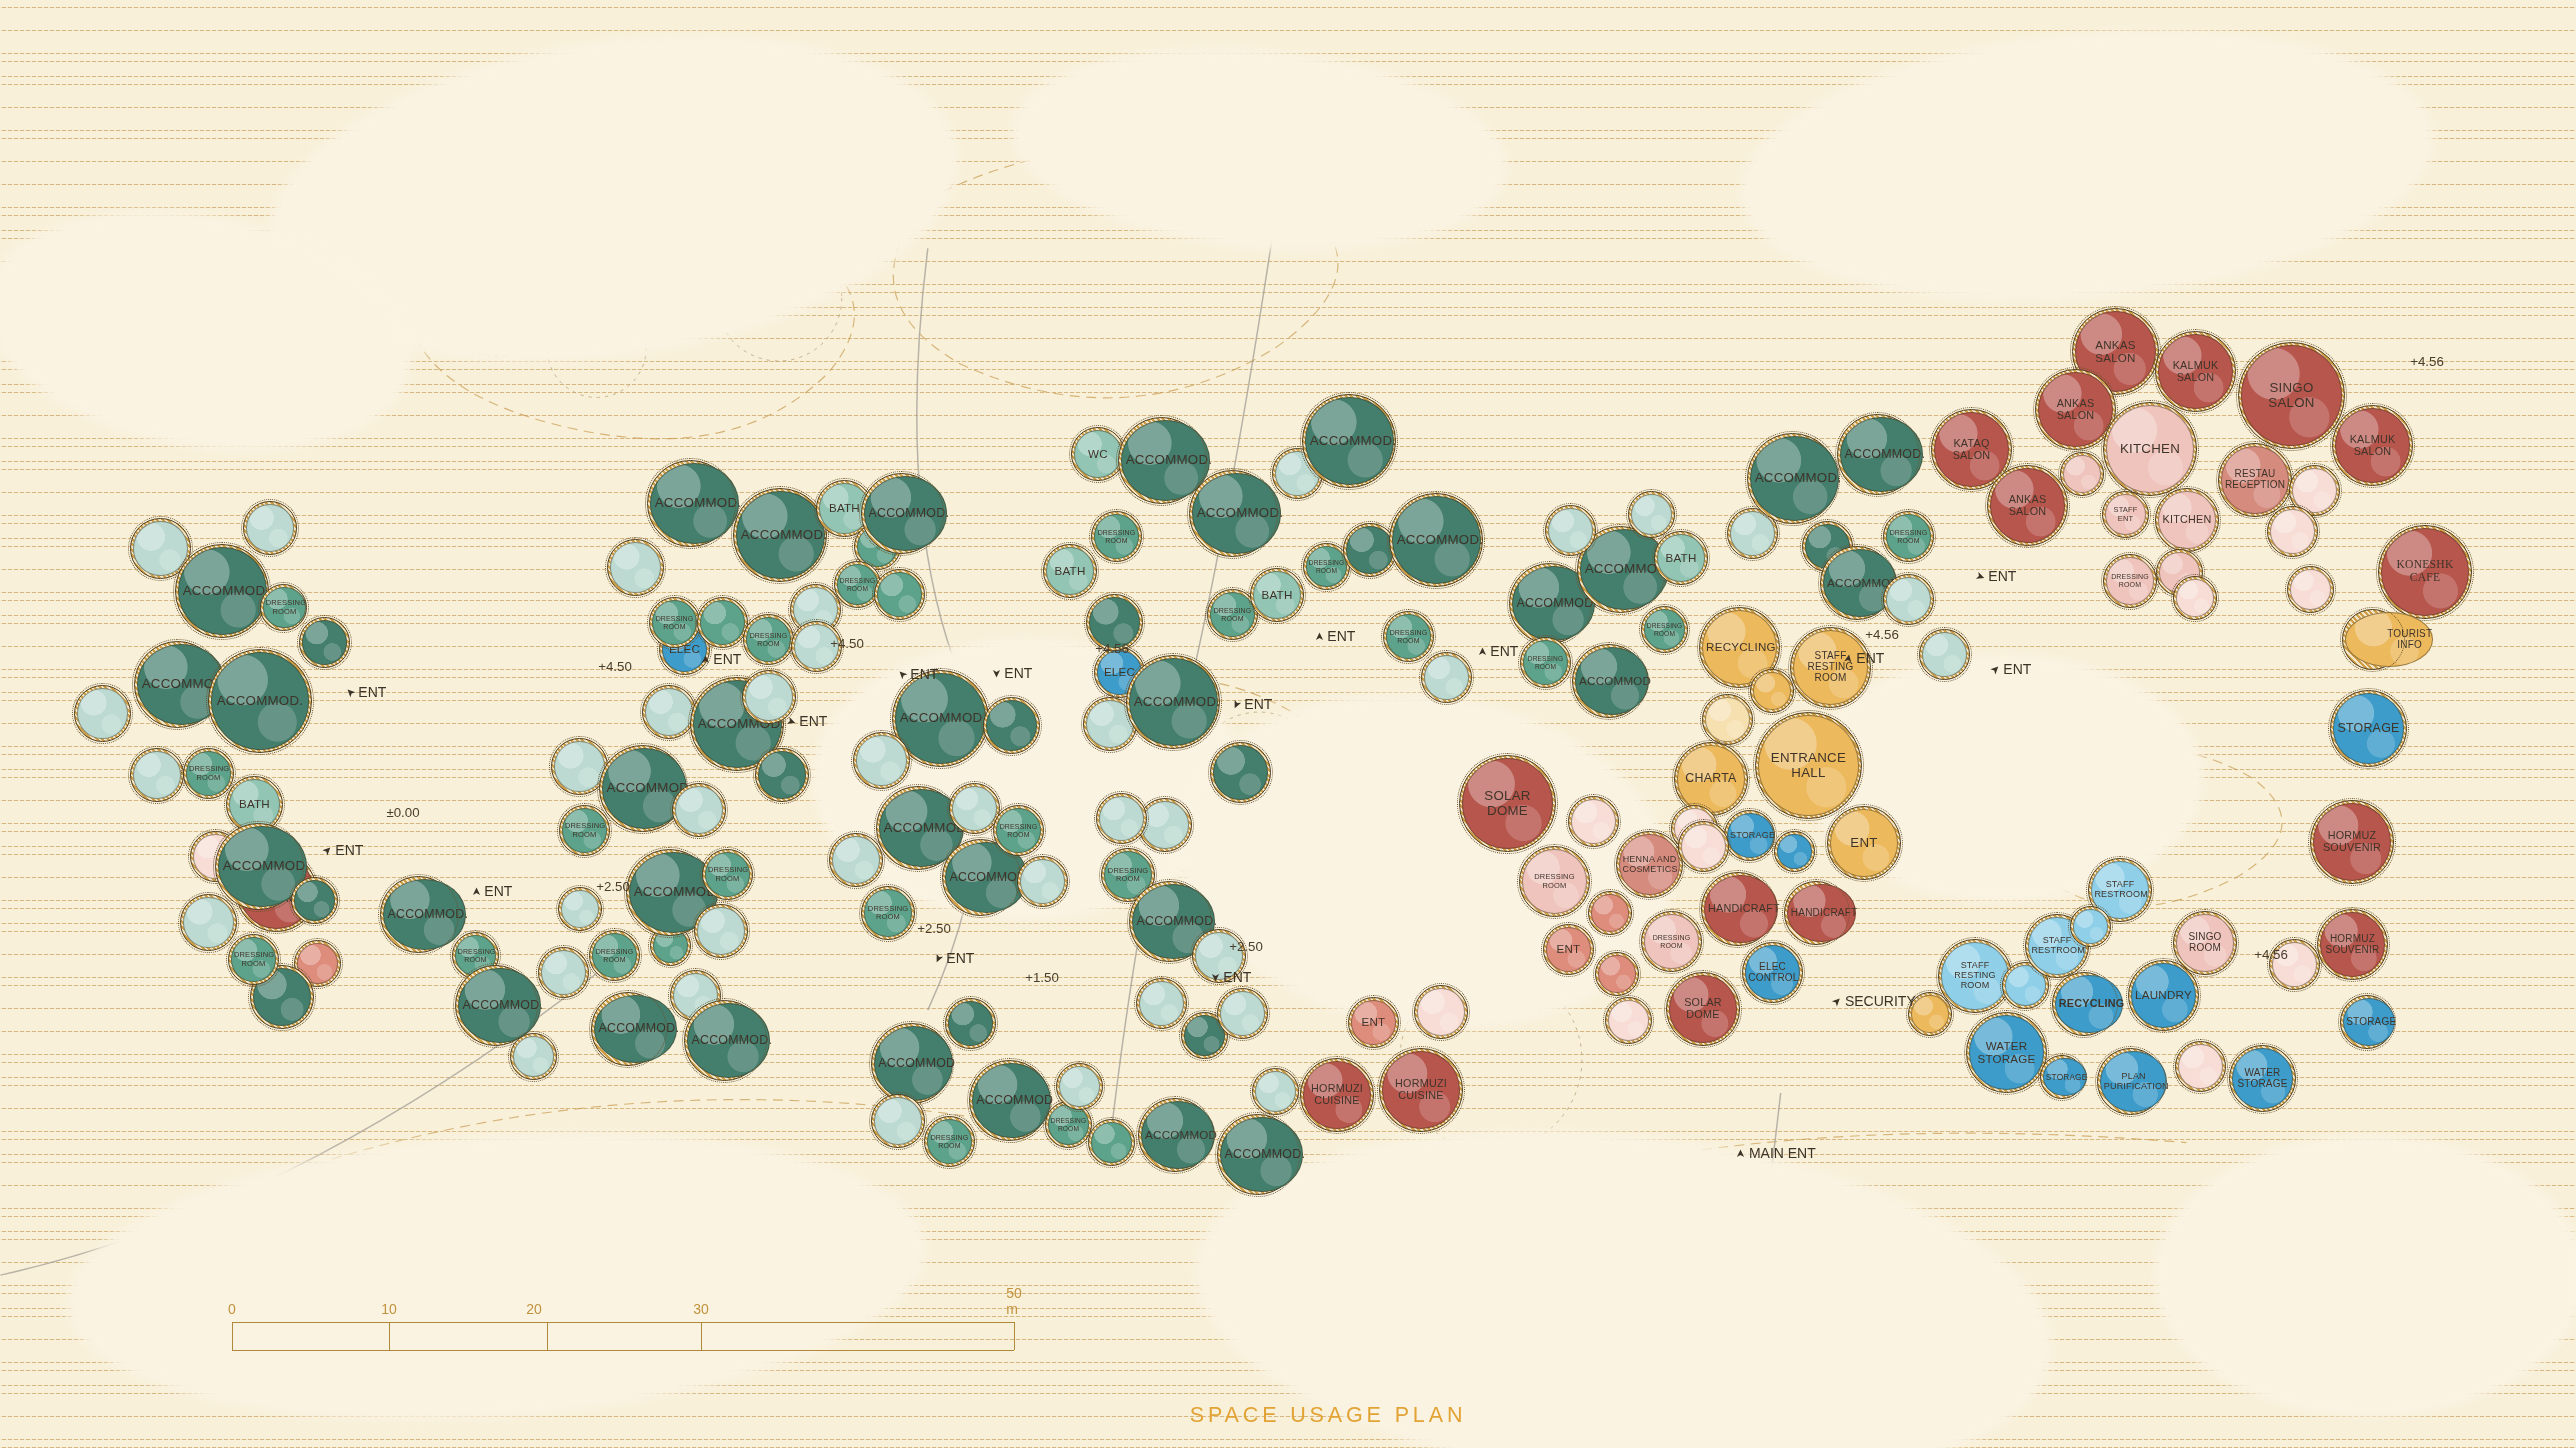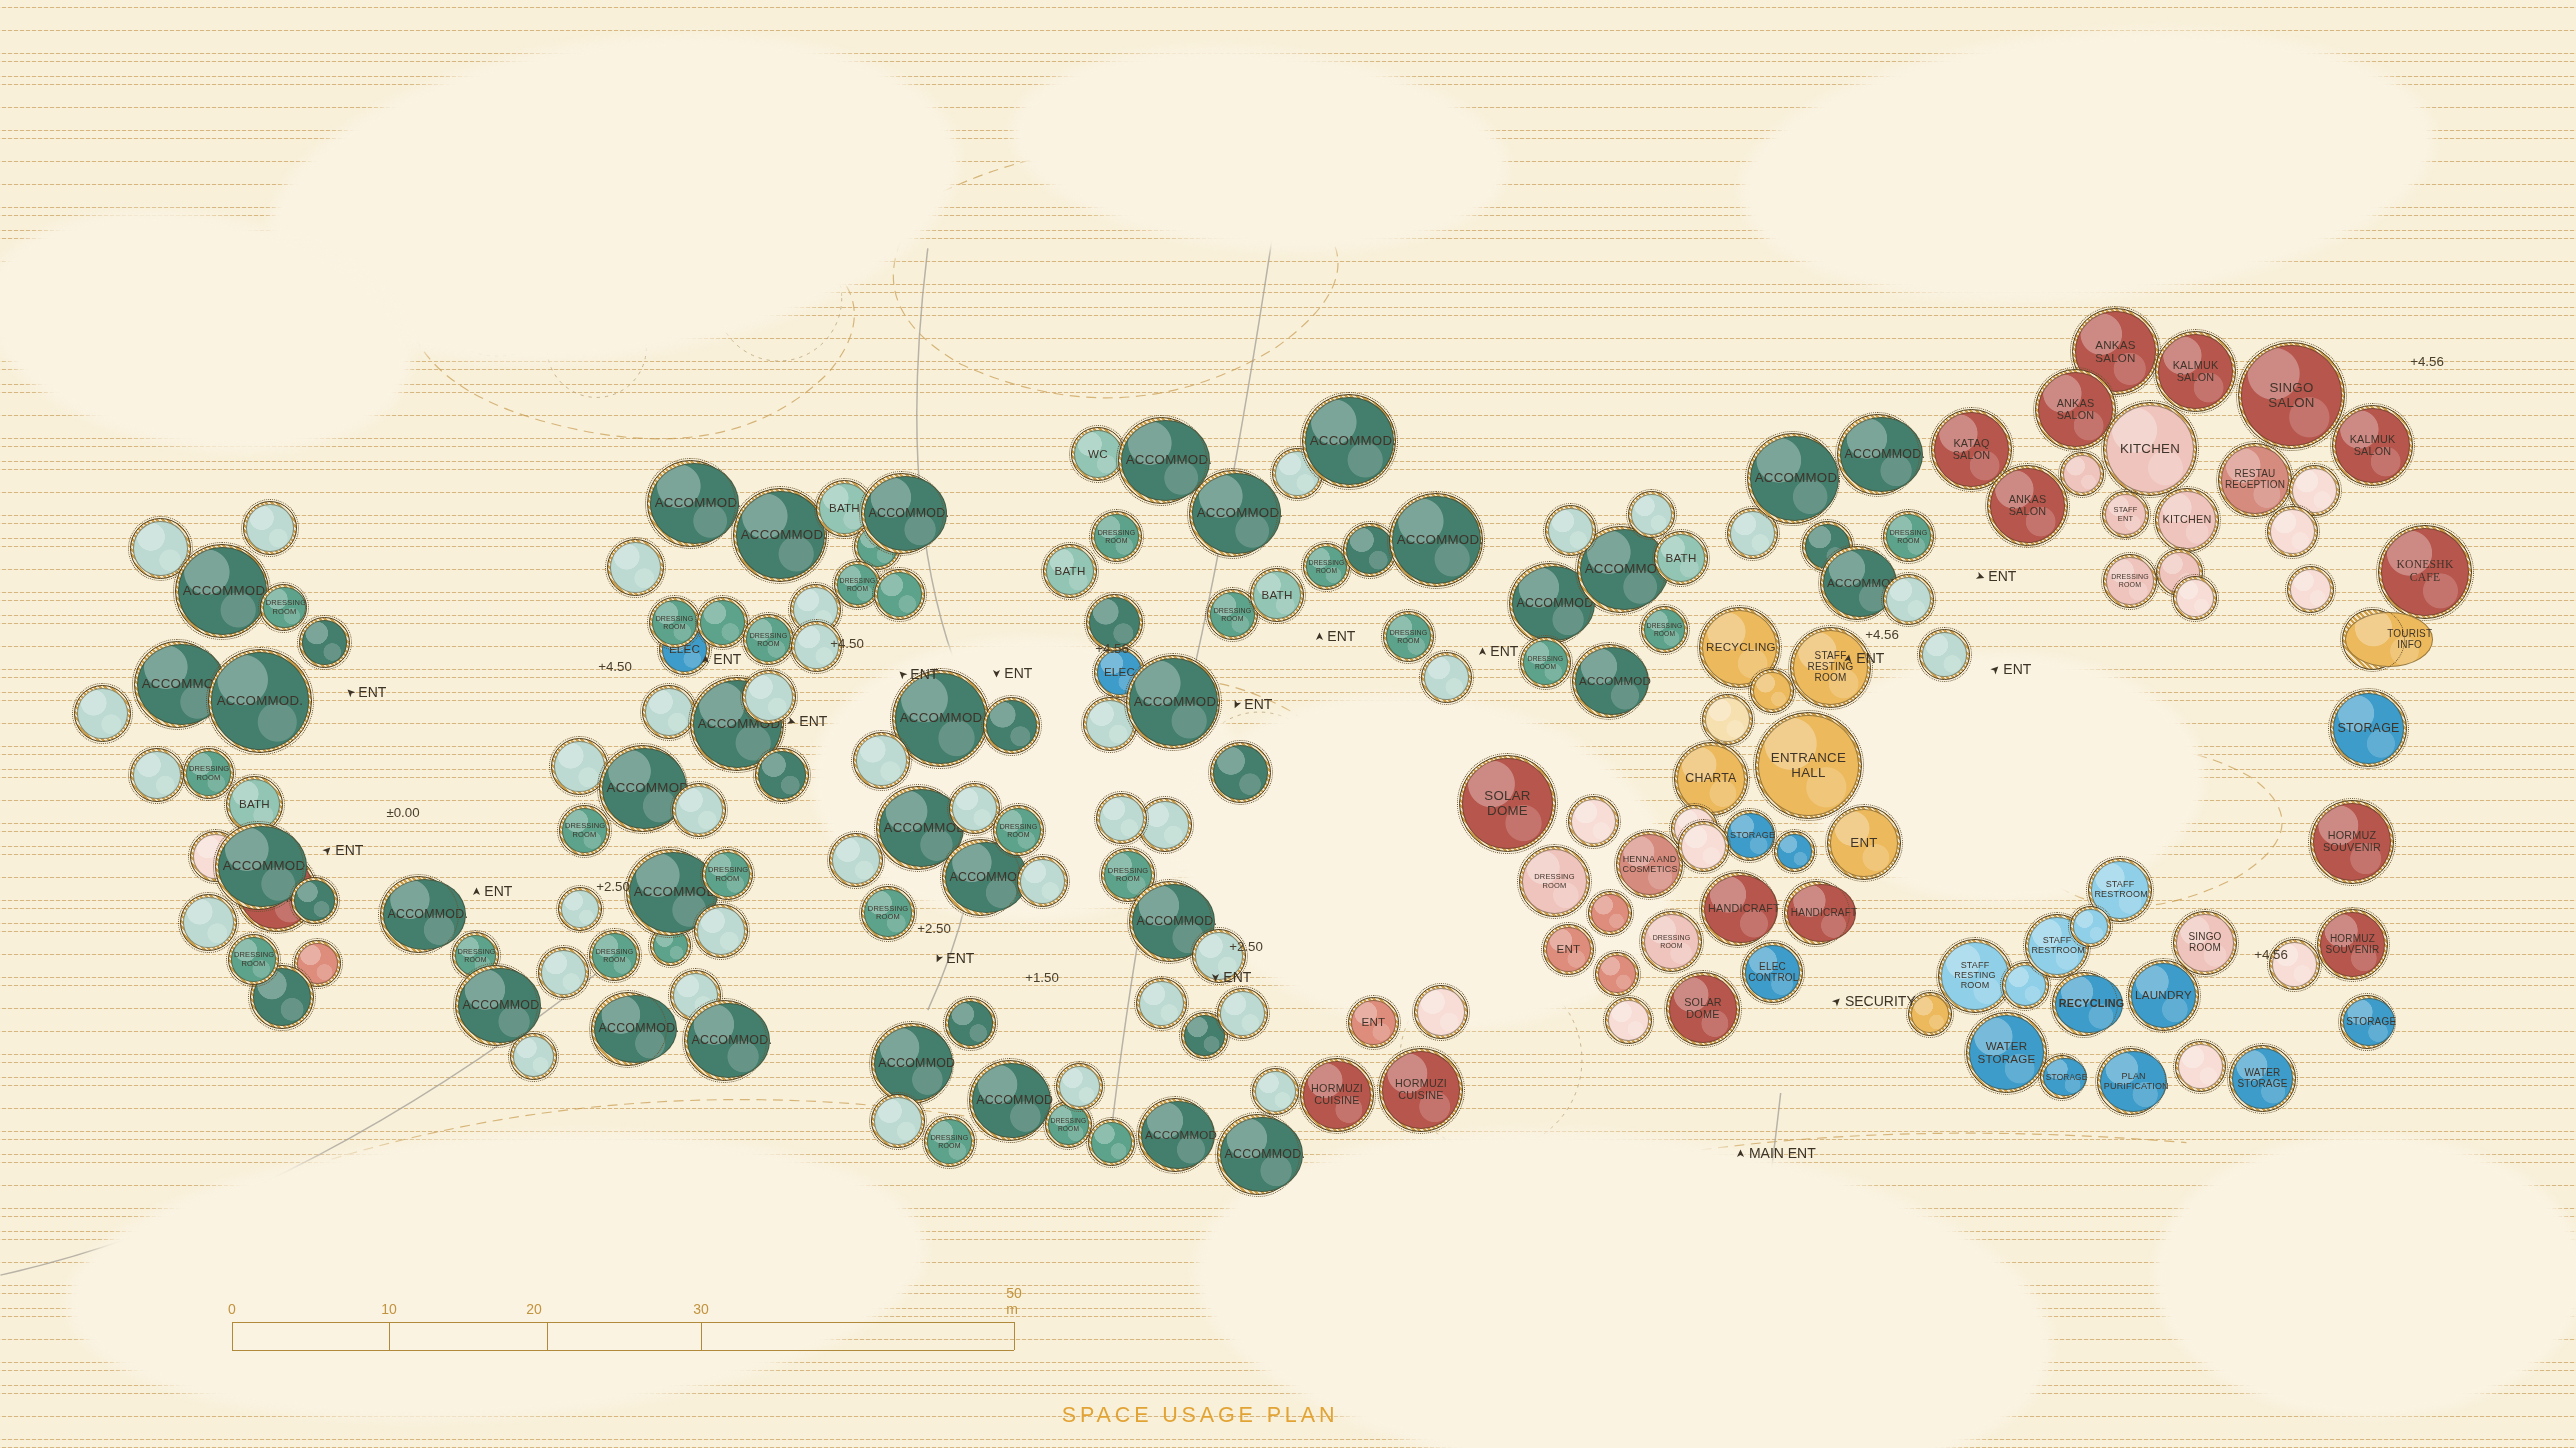--- a/index.html
+++ b/index.html
@@ -1094,15 +1094,15 @@
       <div class="sb-lab" style="left: 232px; top: 1317px; font-size: 14px;">0</div>
       <div class="sb-tick" style="left: 389px; top: 1322px; width: 0.7px; height: 28px;"></div>
       <div class="sb-lab" style="left: 389px; top: 1317px; font-size: 14px;">10</div>
       <div class="sb-tick" style="left: 547px; top: 1322px; width: 0.7px; height: 28px;"></div>
       <div class="sb-lab" style="left: 534px; top: 1317px; font-size: 14px;">20</div>
       <div class="sb-tick" style="left: 701px; top: 1322px; width: 0.7px; height: 28px;"></div>
       <div class="sb-lab" style="left: 701px; top: 1317px; font-size: 14px;">30</div>
       <div class="sb-tick" style="left: 1014px; top: 1322px; width: 0.7px; height: 28px;"></div>
       <div class="sb-lab" style="left: 1014px; top: 1317px; font-size: 14px;">50 m</div>
     </div>
-  <div id="title" style="left: 1200px; top: 1415px; font-size: 21.5px; text-align: center;">SPACE USAGE PLAN</div>
+  <div id="title" style="left: 1328px; top: 1415px; font-size: 21.5px; text-align: center;">SPACE USAGE PLAN</div>
 </div>
 
 
 </body></html>

